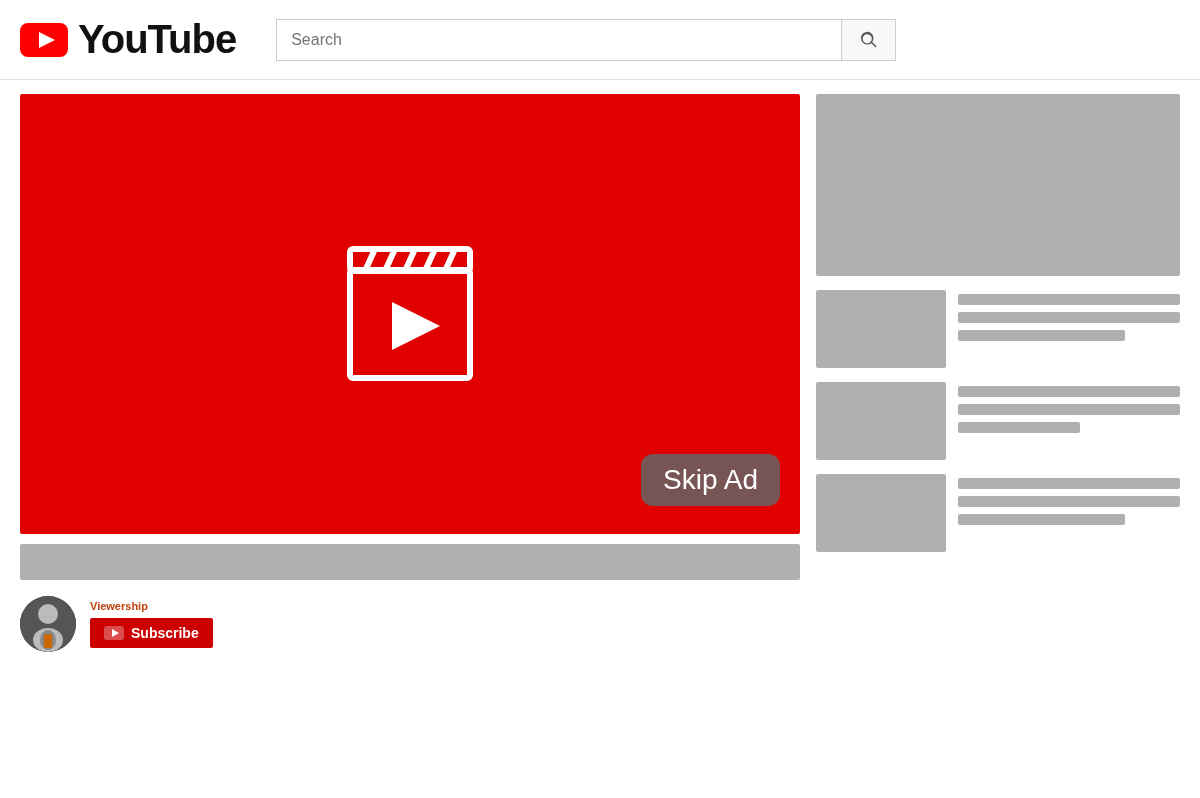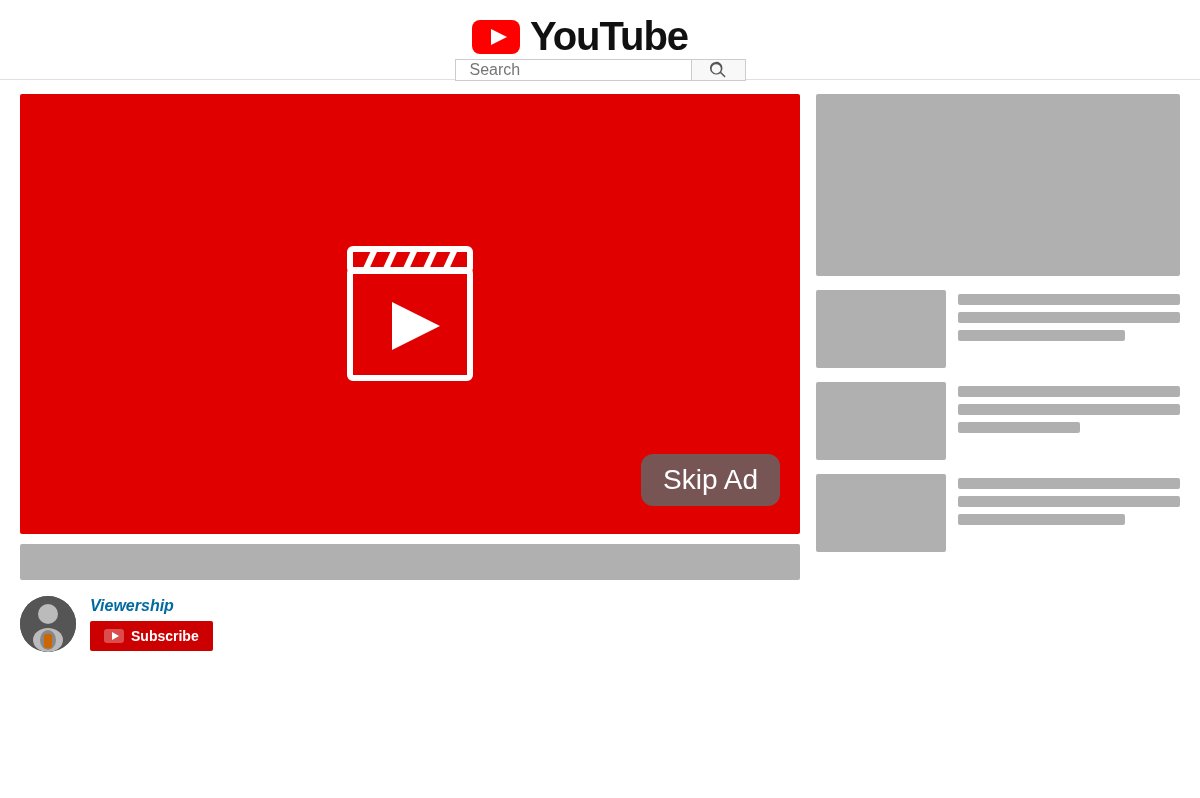--- a/index.html
+++ b/index.html
@@ -12,21 +12,20 @@
     }
 
     
     .header {
       display: flex;
       align-items: center;
       padding: 14px 20px;
       background: #fff;
       border-bottom: 1px solid #e0e0e0;
       height: 80px;
-      flex-direction: column;
     }
     .logo-area {
       display: flex;
       align-items: center;
       gap: 10px;
       margin-right: 40px;
     }
     .yt-play-icon {
       width: 48px;
       height: 34px;
@@ -141,24 +140,23 @@
       display: flex;
       align-items: flex-end;
       justify-content: center;
     }
     .channel-details {
       display: flex;
       flex-direction: column;
       gap: 6px;
     }
     .channel-name {
-      font-size: 16px;
+      font-size: 11px;
       font-weight: 600;
-      color: #0369a1;
-      font-style: italic;
+      color: #c2410c;
     }
     .subscribe-btn {
       display: flex;
       align-items: center;
       gap: 7px;
       background: #cc0000;
       color: #fff;
       border: none;
       padding: 7px 14px;
       cursor: pointer;

